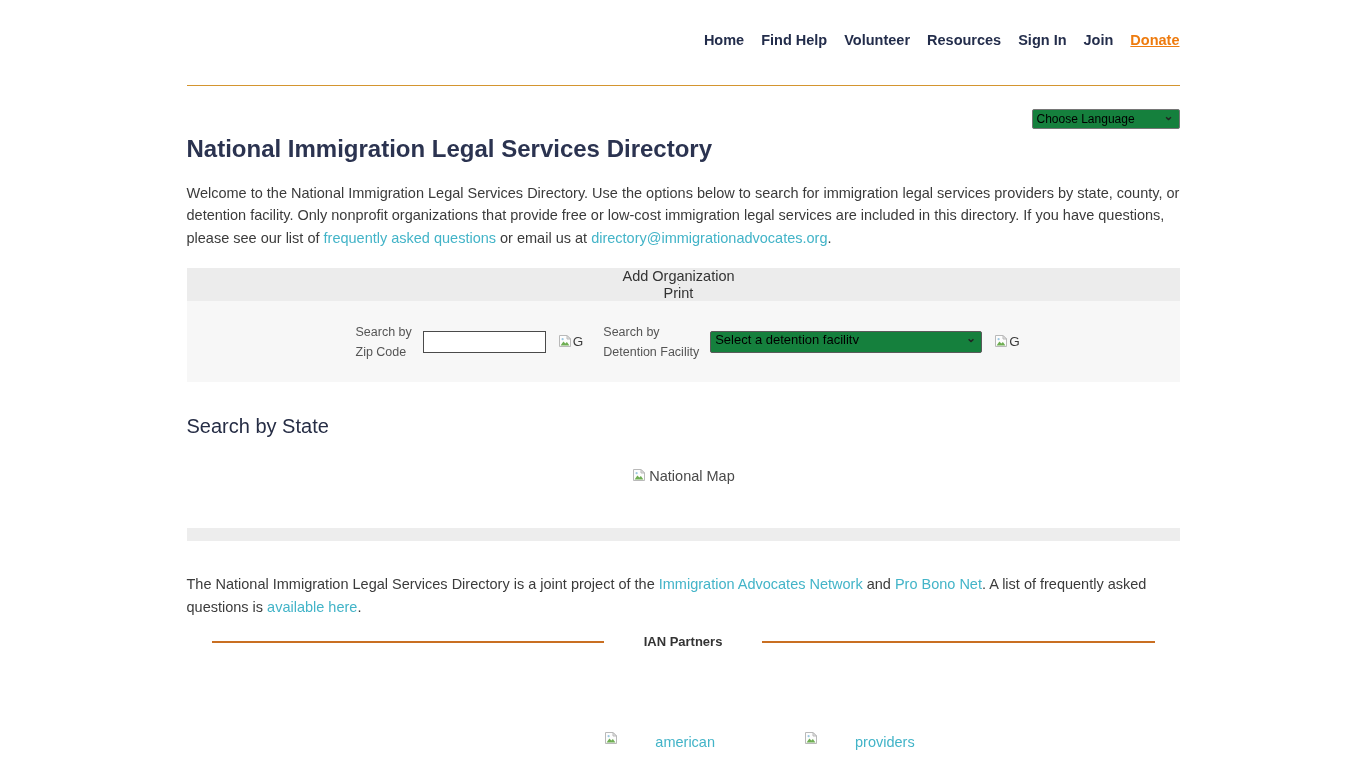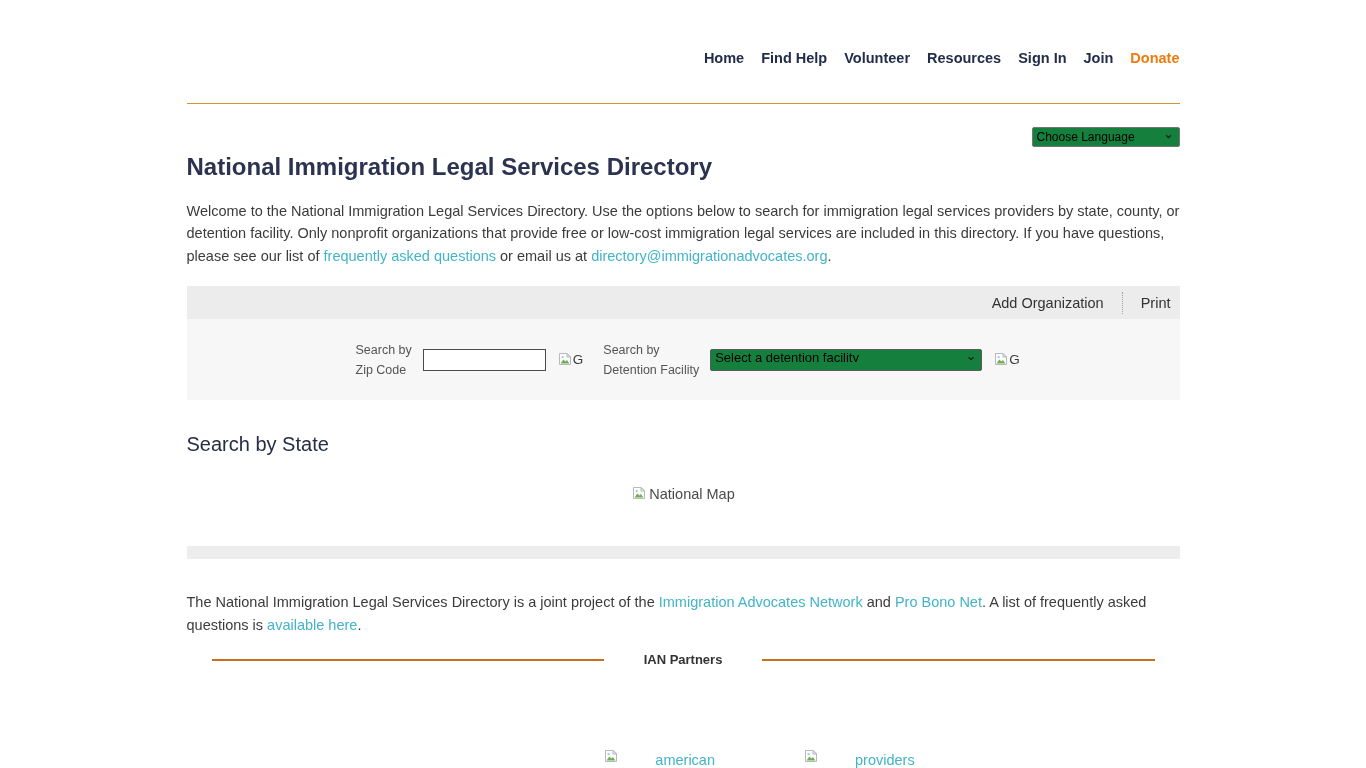--- a/index.html
+++ b/index.html
@@ -1,38 +1,38 @@
 <!DOCTYPE html>
 <html><head>
 <meta charset="utf-8">
 <style>
   * { margin: 0; padding: 0; box-sizing: border-box; }
   html, body { width: 1366px; height: 768px; overflow: hidden; background: #ffffff; }
   body { font-family: "Liberation Sans", sans-serif; color: #3b3b3b; }
   .container { width: 993px; margin: 0 auto; }
 
   
-  .top-nav { padding-top: 49px; display: flex; justify-content: flex-end; gap: 17px; }
+  .top-nav { padding-top: 31px; display: flex; justify-content: flex-end; gap: 17px; }
   .top-nav a { text-decoration: none; color: #232d4b; font-size: 14.5px; font-weight: 700; line-height: 18px; }
-  .top-nav a.donate { color: #ee7b0e; }
+  .top-nav a.donate { color: #ee7b0e; text-decoration: underline; }
 
   .gold-rule { margin-top: 36px; height: 1px; background: #d4952f; }
 
   .lang-row { margin-top: 23px; height: 20px; display: flex; justify-content: flex-end; }
   .select-wrap { position: relative; display: inline-block; }
   .select-wrap::after { content: "⌄"; position: absolute; right: 6px; top: 0px; font-size: 12px; font-weight: 700; color: #222; pointer-events: none; }
   select { appearance: none; -webkit-appearance: none; background: #15803d; border: 1px solid #767676; border-radius: 2px; font-family: "Liberation Sans", sans-serif; }
   .lang-select { width: 148px; height: 20px; font-size: 12px; padding: 0 18px 0 4px; color: #000; }
 
   .page-title { margin-top: 6px; font-size: 24px; line-height: 28px; font-weight: 700; color: #2b3350; }
 
   .intro { margin-top: 19px; font-size: 14.5px; line-height: 22.4px; color: #3b3b3b; }
   a.cyan-link { color: #43b4c8; text-decoration: none; }
 
-  .toolbar { margin-top: 19px; height: 33px; background: #ececec; display: flex; justify-content: flex-end; align-items: center; padding-right: 9px; }
+  .toolbar { margin-top: 19px; height: 33px; background: #ececec; display: flex; justify-content: flex-end; align-items: center; padding-right: 9px; flex-direction: column; }
   .toolbar a { color: #333; font-size: 14.5px; text-decoration: none; }
   .dotted-sep { height: 22px; border-left: 1px dotted #a0a0a0; margin: 0 18px; }
 
   .search-panel { height: 81px; background: #f7f7f7; display: flex; align-items: center; padding-left: 169px; }
   .field-label { font-size: 12.5px; line-height: 20px; color: #555; }
   .zip-input { width: 123px; height: 22px; border: 1px solid #4a4a4a; border-radius: 0; background: #fff; margin-left: 11px; font-size: 13px; padding: 0 4px; font-family: "Liberation Sans", sans-serif; }
   .facility-wrap { margin-left: 11px; }
   .facility-select { width: 272px; height: 22px; font-size: 13px; padding: 0 20px 8px 4px; border: 1px solid #5a5a5a; border-radius: 2px; color: #000; }
   .facility-wrap::after { top: 1px; }
   .go-broken { margin-left: 11px; }

